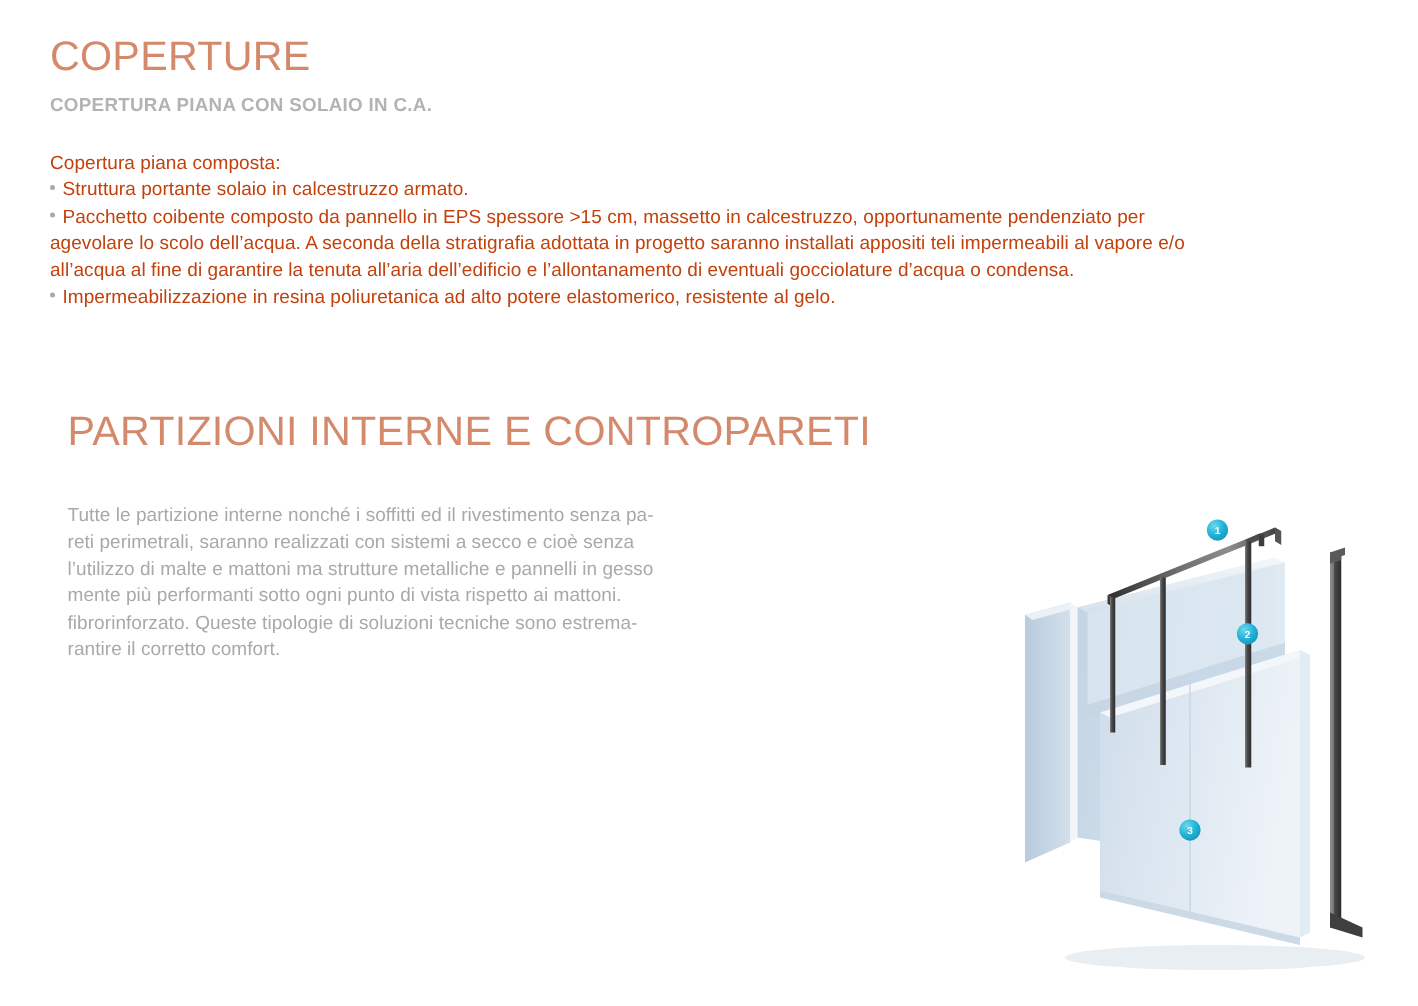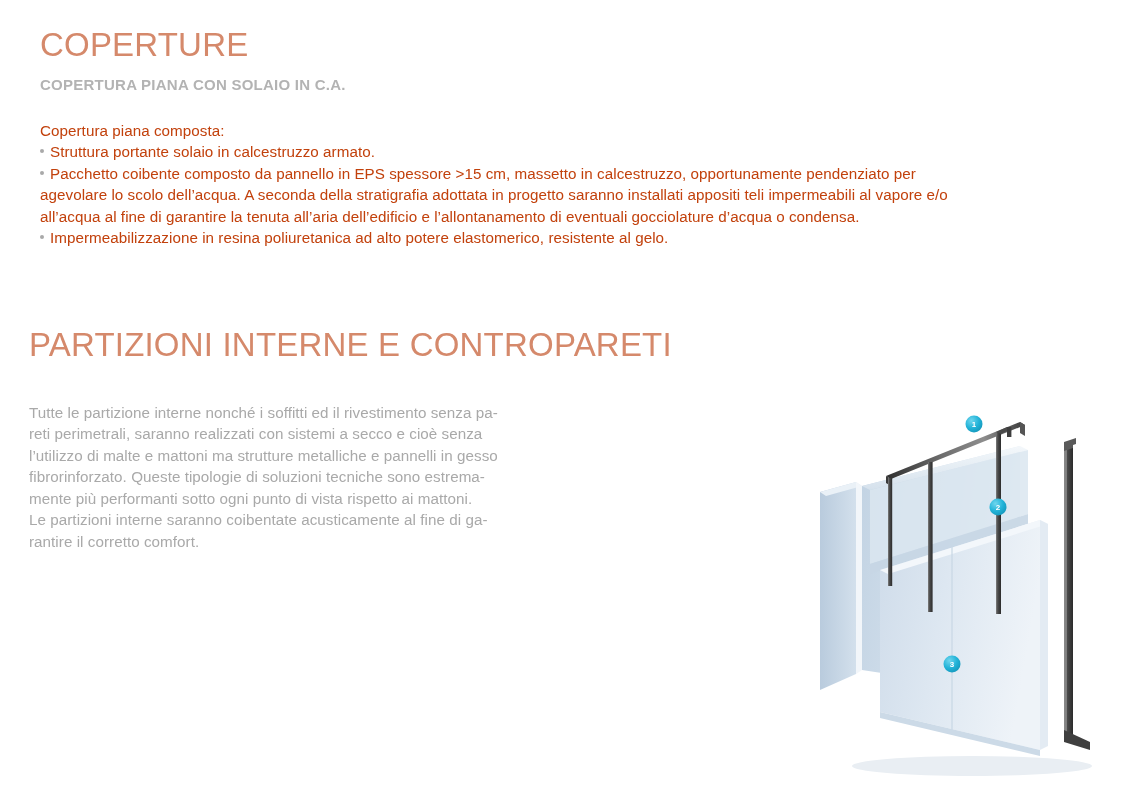--- a/index.html
+++ b/index.html
@@ -73,21 +73,21 @@
     background: #a9a9a9;
     vertical-align: middle;
     position: relative;
     top: -2px;
     margin-right: 6px;
   }
 
   
   .section-partizioni {
     position: absolute;
-    left: 29px;
+    left: 54px;
     top: 328px;
     width: 700px;
   }
 
   .h2 {
     font-size: 33px;
     font-weight: 400;
     letter-spacing: 0.2px;
     color: #d5896b;
     line-height: 1.05;
@@ -157,23 +157,22 @@
   </section>
 
   <section class="section-partizioni">
 
     <h2 class="h2">PARTIZIONI INTERNE E CONTROPARETI</h2>
 
     <div class="body-block-narrow">
       <div class="line">Tutte le partizione interne nonché i soffitti ed il rivestimento senza pa-</div>
       <div class="line">reti perimetrali, saranno realizzati con sistemi a secco e cioè senza</div>
       <div class="line">l’utilizzo di malte e mattoni ma strutture metalliche e pannelli in gesso</div>
+      <div class="line">mente più performanti sotto ogni punto di vista rispetto ai mattoni.</div>
       <div class="line">fibrorinforzato. Queste tipologie di soluzioni tecniche sono estrema-</div>
-      <div class="line">mente più performanti sotto ogni punto di vista rispetto ai mattoni.</div>
-      <div class="line">Le partizioni interne saranno coibentate acusticamente al fine di ga-</div>
       <div class="line">rantire il corretto comfort.</div>
     </div>
   </section>
 
   <figure class="illustration">
     <svg class="illu-svg" viewBox="0 0 340 400" xmlns="http://www.w3.org/2000/svg">
       <defs>
         <linearGradient id="gBoardFace" x1="0" y1="0" x2="1" y2="0.25">
           <stop offset="0%" stop-color="#cfdcea"></stop>
           <stop offset="45%" stop-color="#dde7f1"></stop>

